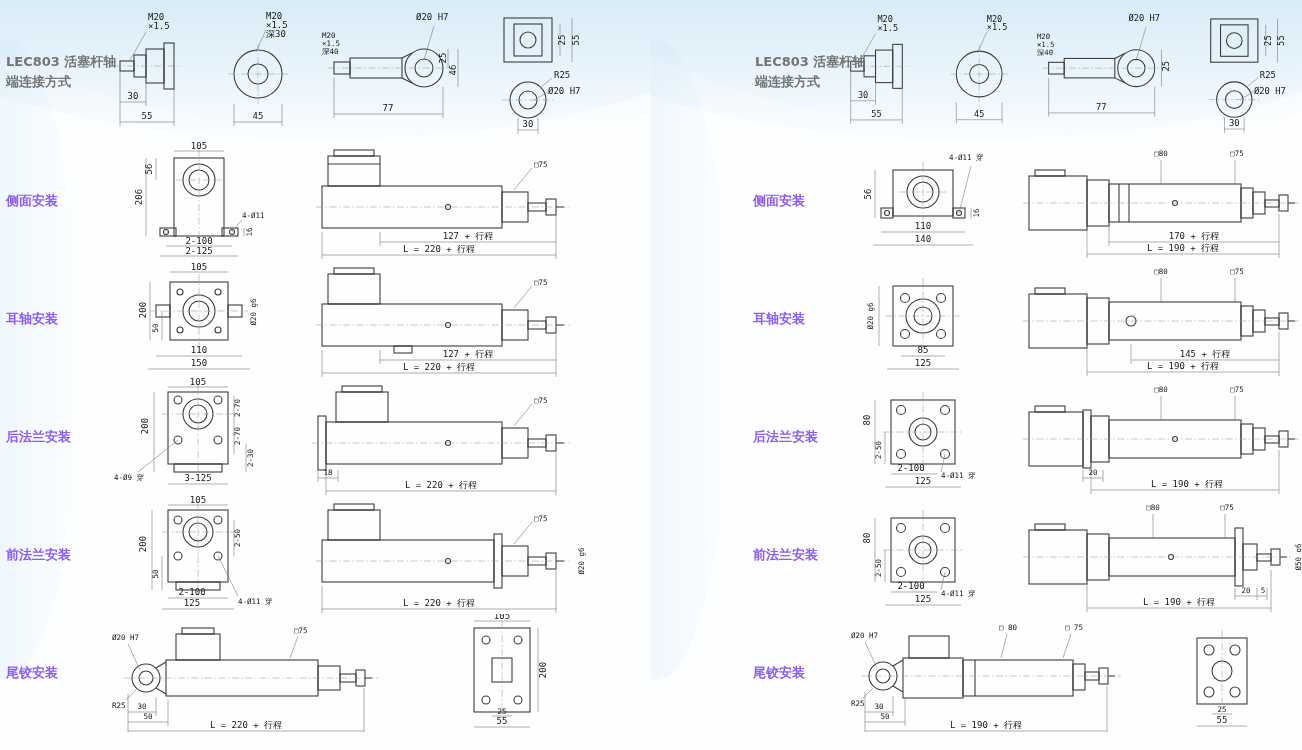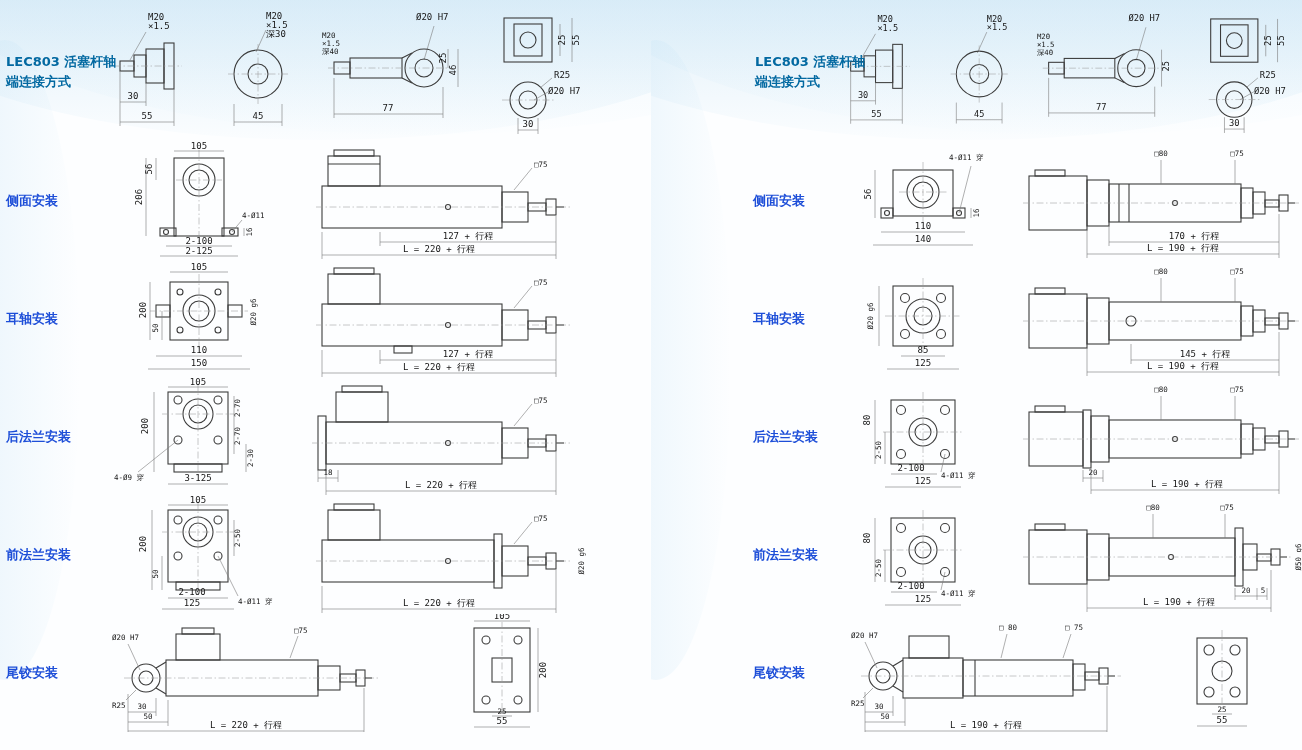--- a/index.html
+++ b/index.html
@@ -5,26 +5,26 @@
   *{margin:0;padding:0;box-sizing:border-box}
   html,body{width:1302px;height:750px;overflow:hidden;background:#fdfeff;font-family:"DejaVu Sans","Liberation Sans",sans-serif}
   .page{position:relative;width:1302px;height:750px;display:flex}
   .half{position:relative;width:651px;height:750px;overflow:hidden;background:#fdfeff}
   .band{position:absolute;top:-190px;left:-150px;width:940px;height:330px;border-radius:50%;
         background:linear-gradient(180deg,rgba(138,196,230,.55),rgba(222,240,250,.08));pointer-events:none}
   .band2{position:absolute;top:-235px;left:-90px;width:1020px;height:370px;border-radius:50%;
         background:linear-gradient(180deg,rgba(170,214,240,.45),rgba(240,250,255,.05));pointer-events:none}
   .bandv{position:absolute;top:40px;left:-70px;width:150px;height:640px;border-radius:50%;
         background:linear-gradient(90deg,rgba(196,227,246,.45),rgba(255,255,255,0));pointer-events:none}
-  .hdr{position:absolute;top:52px;left:6px;color:#0369a1;font-weight:bold;font-size:13px;line-height:1.5;z-index:3}
+  .hdr{position:absolute;top:52px;left:6px;color:#737373;font-weight:bold;font-size:13px;line-height:1.5;z-index:3}
   .half-right .hdr{left:104px}
   .connrow{position:relative;display:flex;gap:16px;padding:8px 0 0 112px;height:142px;z-index:2}
   .half-right .connrow{padding-left:192px;gap:12px}
   .mrow{display:flex;align-items:center;height:118px;padding-left:6px;position:relative;z-index:2}
-  .mlabel{width:104px;color:#1d4ed8;font-weight:bold;font-size:13px;flex:none}
+  .mlabel{width:104px;color:#8b5cf6;font-weight:bold;font-size:13px;flex:none}
   .half-right .mrow{padding-left:102px}
   .half-right .mlabel{width:96px}
   svg.draw{flex:none}
   svg text{font-family:"DejaVu Sans Mono","DejaVu Sans",monospace;font-size:9px;fill:#161616}
   svg text.sm{font-size:7.5px}
   svg .mid{text-anchor:middle}
   .ln{fill:none;stroke:#3c3c3c;stroke-width:1.1}
   .dim{stroke:#7a7a7a;stroke-width:.6;fill:none}
   .cl{stroke:#9a9a9a;stroke-width:.55;stroke-dasharray:7 2.5 1.5 2.5;fill:none}
 </style>

